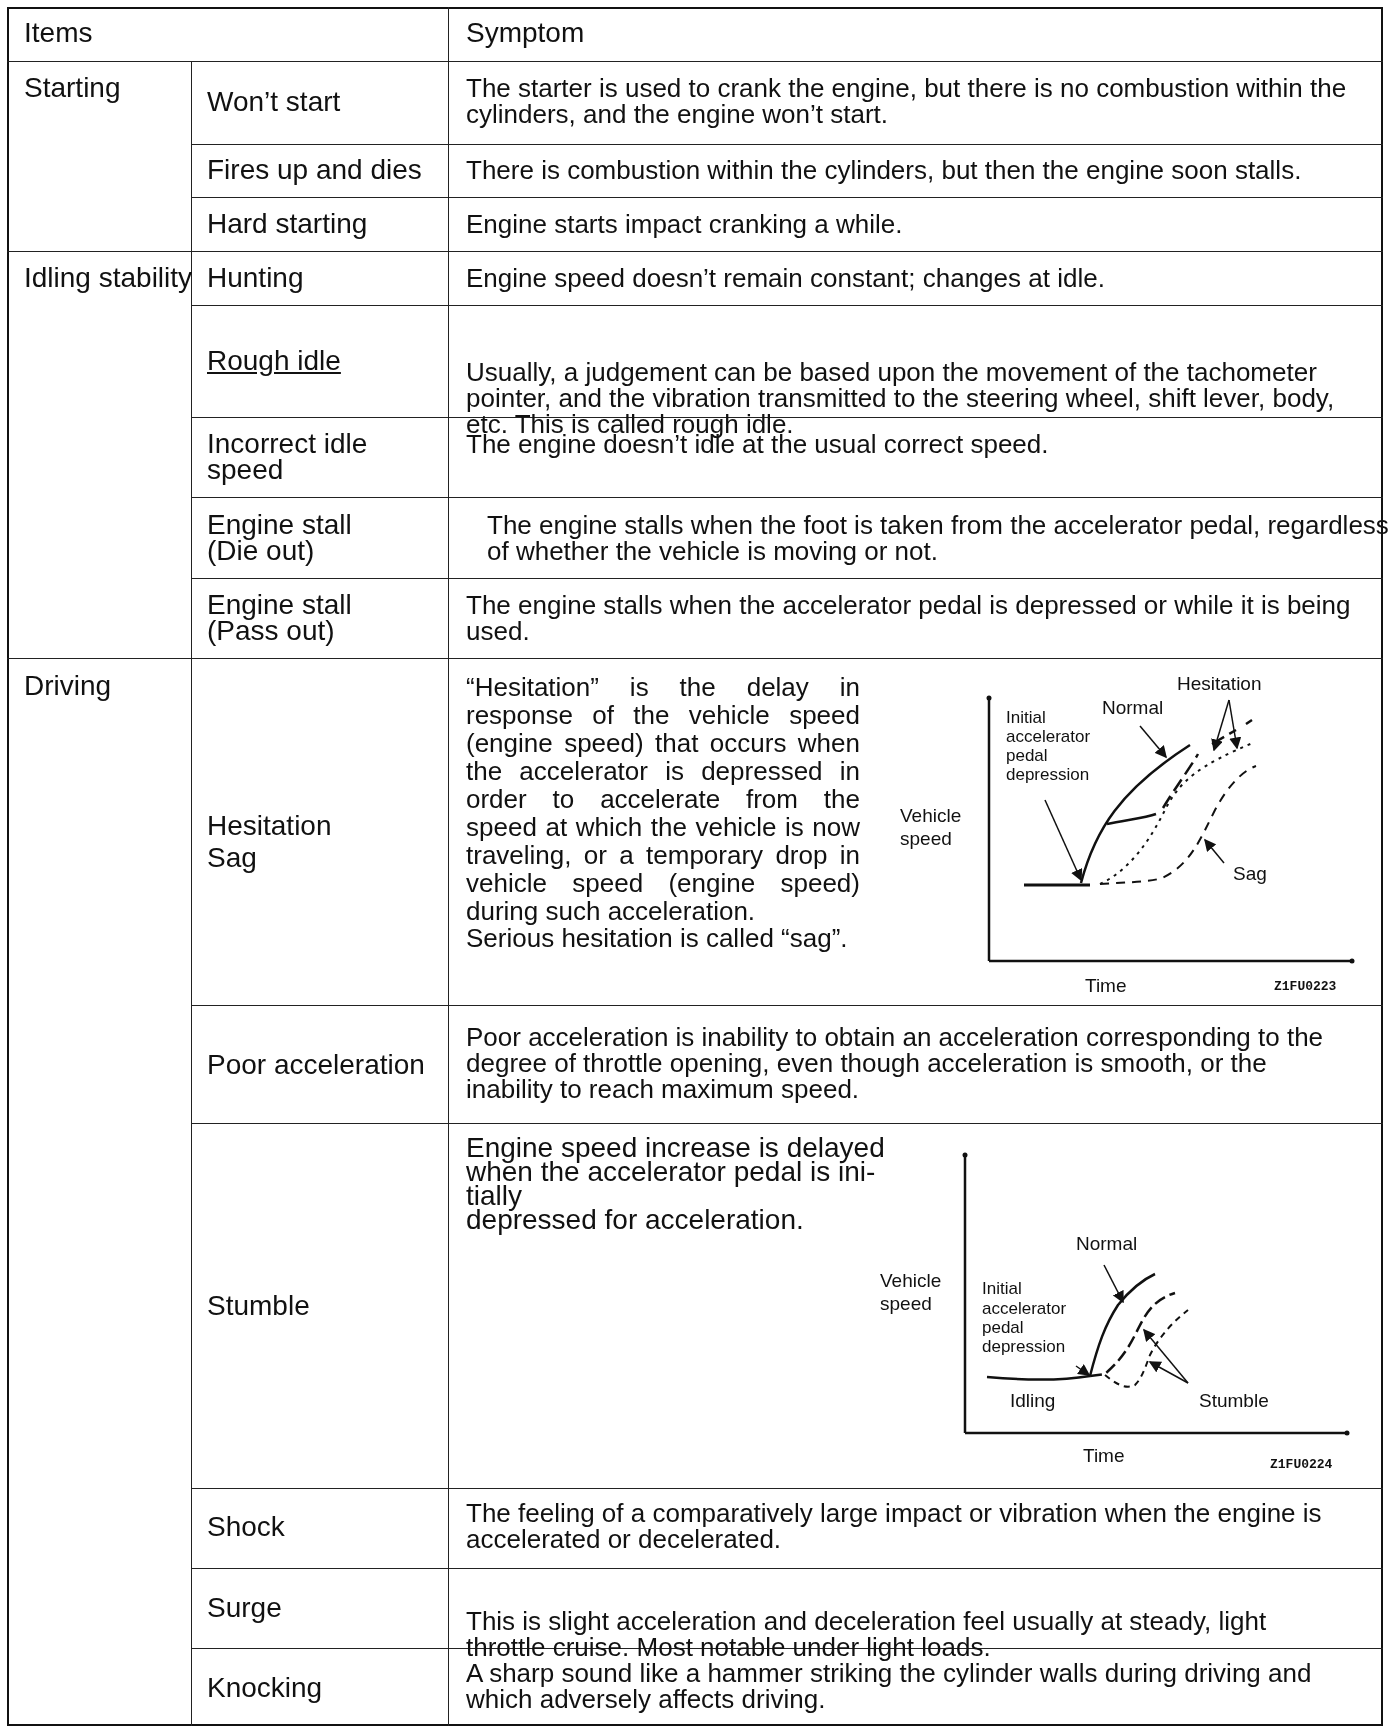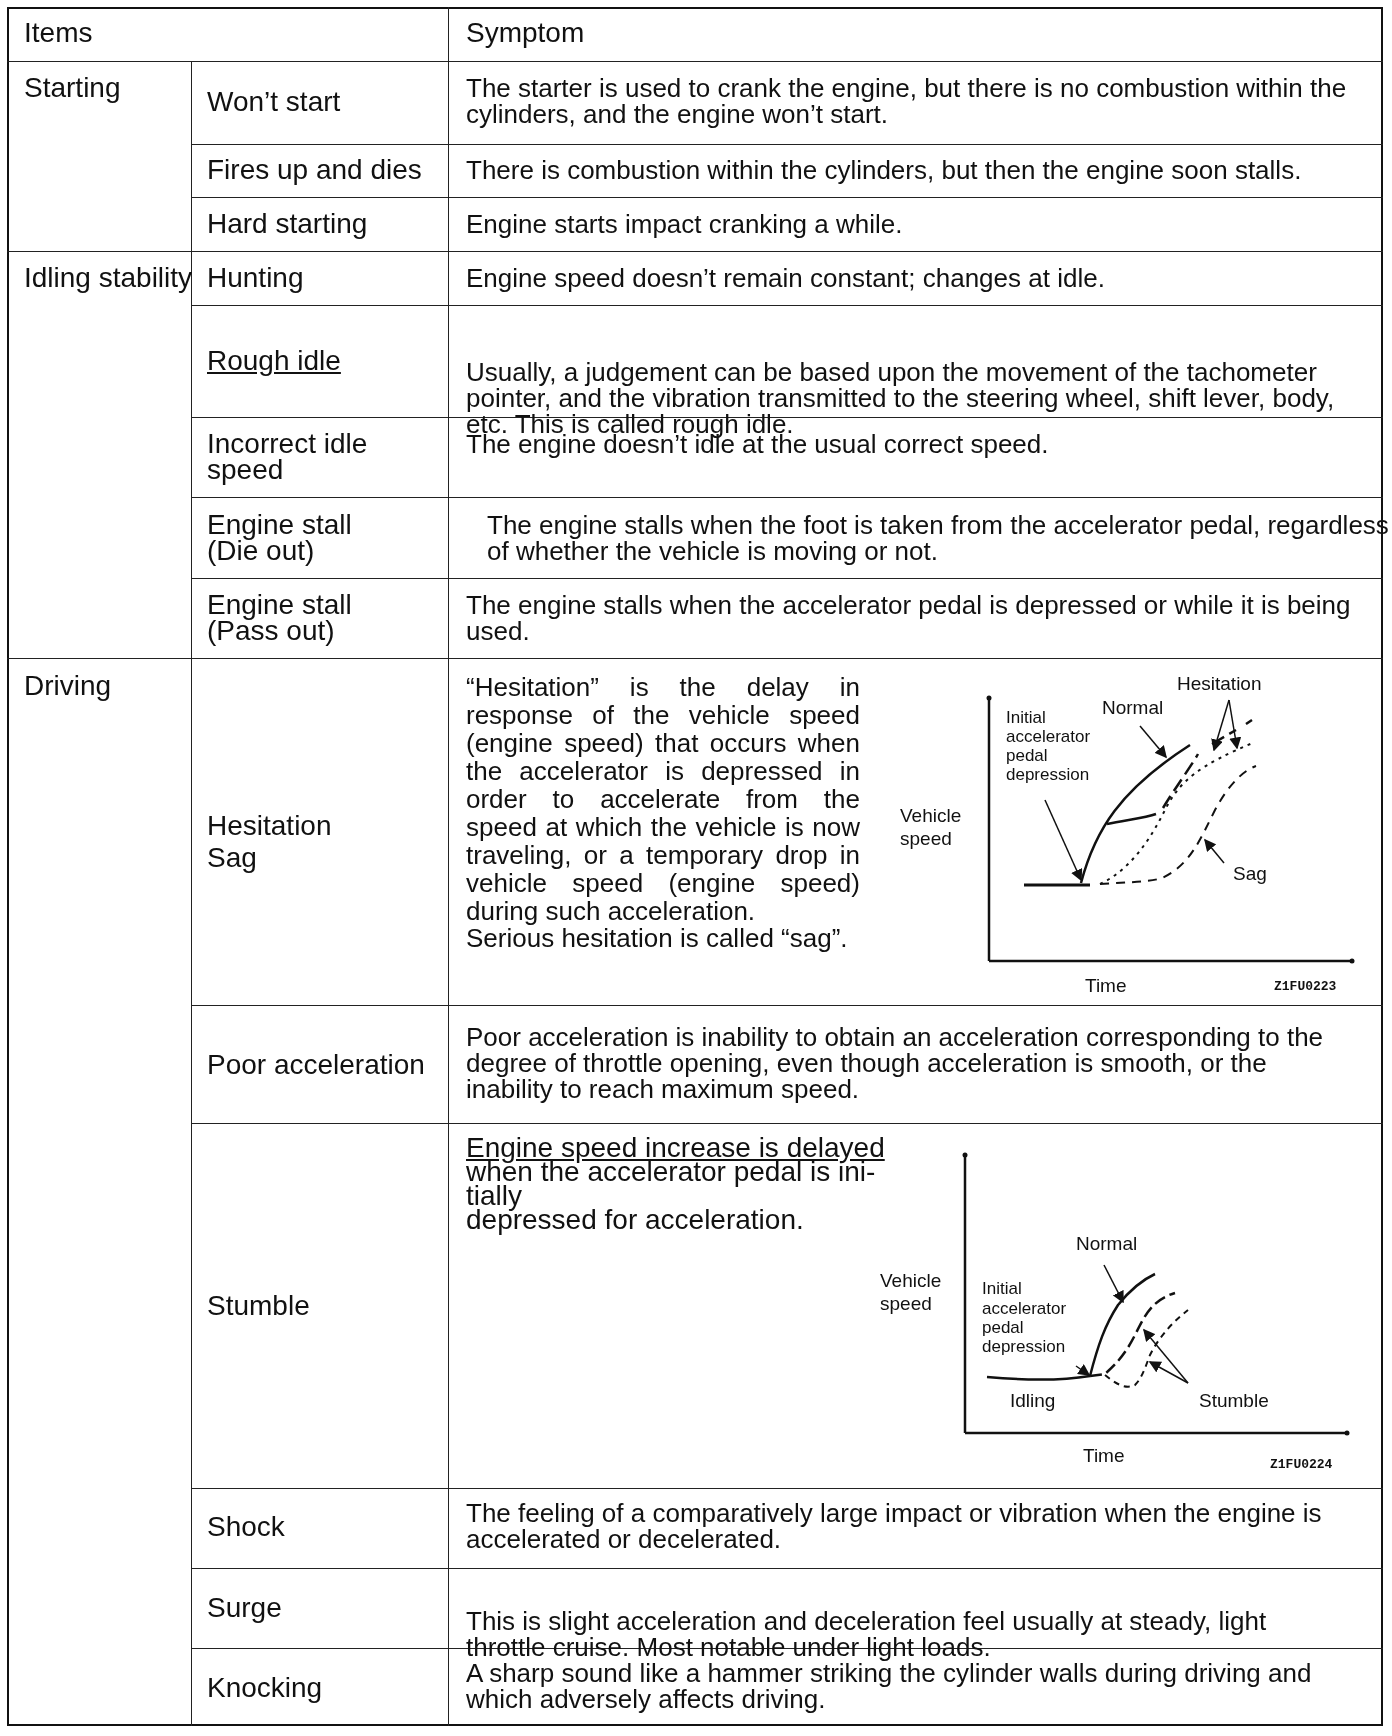--- a/index.html
+++ b/index.html
@@ -119,21 +119,21 @@
   <text class="dlbl" x="277" y="20">Hesitation</text>
   <text class="dlbl" x="333" y="210">Sag</text>
   <text class="dlbl" x="185" y="322">Time</text>
   <text class="dcode" x="374" y="320">Z1FU0223</text>
 </svg>
 
 <div class="txt" style="left:207px; top:1052px;">Poor acceleration</div>
 <div class="sym" style="left:466px; top:1024px; width:885px;">Poor acceleration is inability to obtain an acceleration corresponding to the degree of throttle opening, even though acceleration is smooth, or the inability to reach maximum speed.</div>
 
 <div class="txt" style="left:207px; top:1293px;">Stumble</div>
-<div class="txt" style="left:466px; top:1135px;text-decoration:underline;">Engine speed increase is delayed</div>
+<div class="txt" style="left:466px; top:1135px;">Engine speed increase is delayed</div>
 <div class="txt" style="left:466px; top:1159px;">when the accelerator pedal is ini-</div>
 <div class="txt" style="left:466px; top:1183px;">tially</div>
 <div class="txt" style="left:466px; top:1207px;">depressed for acceleration.</div>
 
 <svg class="diag" style="left:880px; top:1150px;" width="510" height="335" viewBox="0 0 510 335">
   <defs>
     <marker id="ah2" markerWidth="8" markerHeight="8" refX="7" refY="4" orient="auto">
       <path d="M0,0 L8,4 L0,8 z" fill="#111"></path>
     </marker>
   </defs>

